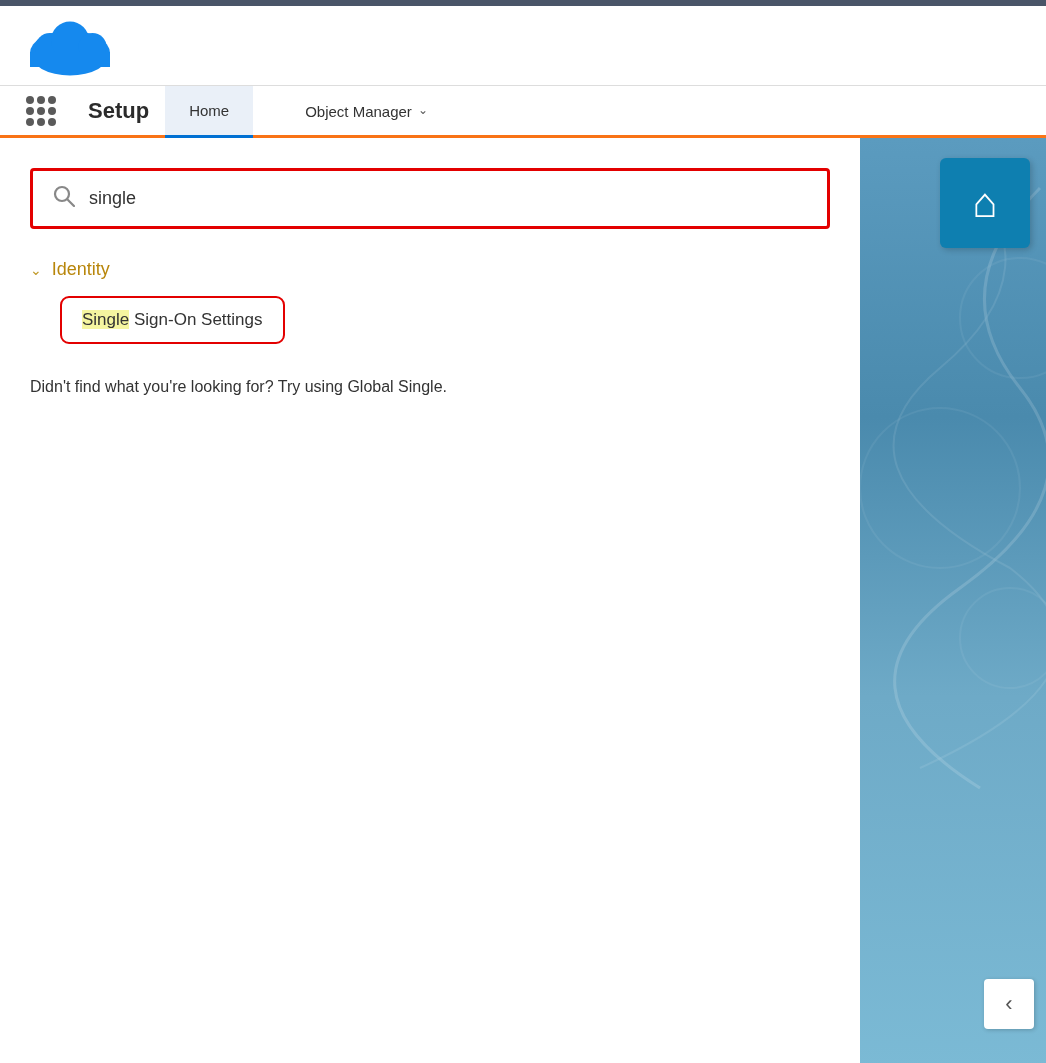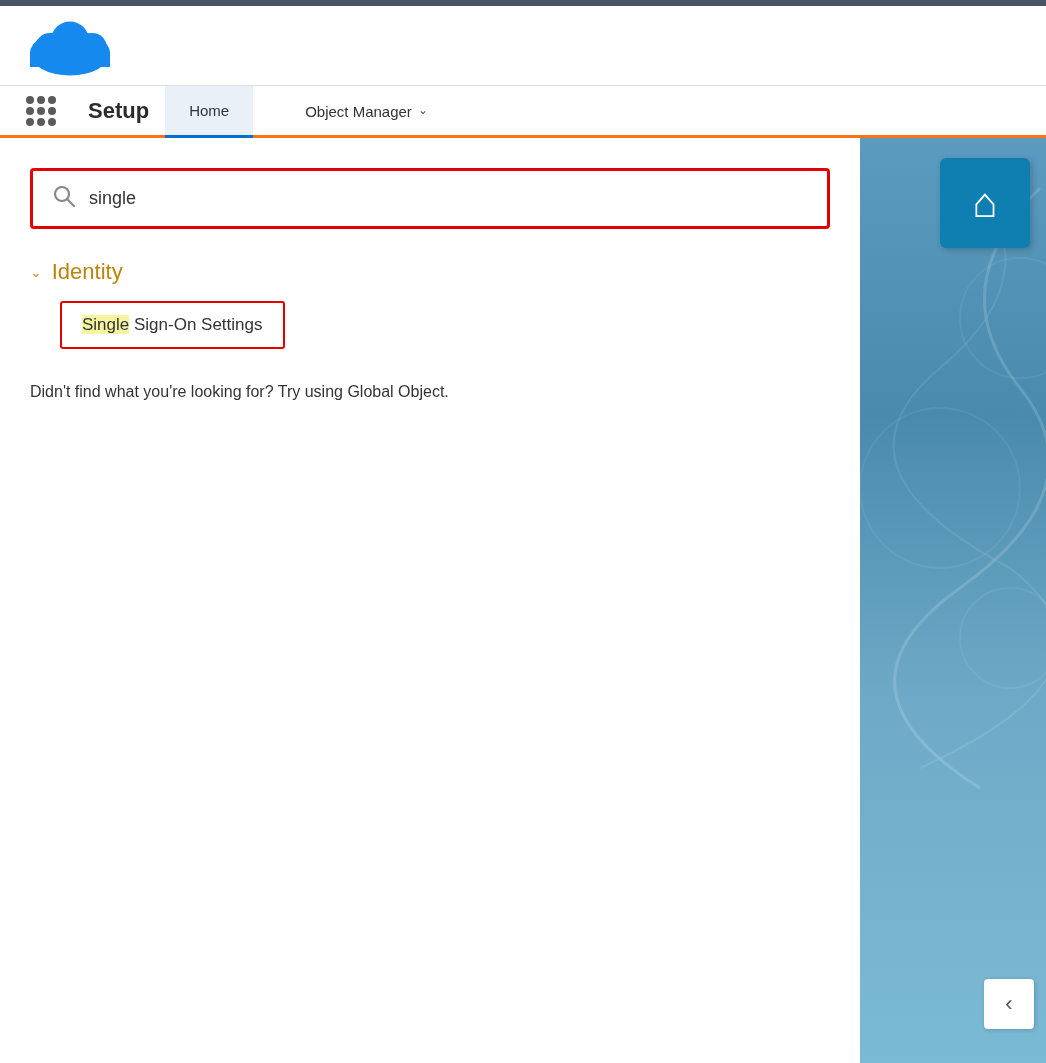--- a/index.html
+++ b/index.html
@@ -152,35 +152,35 @@
       gap: 10px;
       margin-bottom: 16px;
     }
 
     .section-chevron {
       font-size: 14px;
       color: #c09a2a;
     }
 
     .section-title {
-      font-size: 22px;
+      font-size: 18px;
       color: #b8860b;
       font-weight: 500;
     }
 
     
     .sso-link-container {
       margin-left: 30px;
       margin-bottom: 30px;
     }
 
     .sso-link {
       display: inline-block;
       border: 2px solid #e30000;
-      border-radius: 3px;
+      border-radius: 9px;
       padding: 12px 20px;
       font-size: 17px;
       color: #333;
       cursor: pointer;
       text-decoration: none;
     }
 
     .sso-highlight {
       background: #f5f5a0;
       font-weight: normal;
@@ -332,21 +332,21 @@
       <span class="section-chevron">⌄</span>
       <span class="section-title">Identity</span>
     </div>
 
     <div class="sso-link-container">
       <a class="sso-link" href="#">
         <span class="sso-highlight">Single</span><span> Sign-On Settings</span>
       </a>
     </div>
 
-    <div class="global-search-msg">Didn't find what you're looking for? Try using Global Object.</div>
+    <div class="global-search-msg">Didn't find what you're looking for? Try using Global Single.</div>
 
   </div>
 
   <div class="right-panel">
 
     <div class="right-panel-swirls">
       <svg width="200" height="800" viewBox="0 0 200 800" xmlns="http://www.w3.org/2000/svg">
         <path d="M 180 50 Q 80 150 160 250 Q 240 350 100 450 Q -40 550 120 650" stroke="#fff" stroke-width="3" fill="none" opacity="0.5"></path>
         <path d="M 100 30 Q 200 130 80 230 Q -40 330 150 430 Q 280 530 60 630" stroke="#fff" stroke-width="2" fill="none" opacity="0.3"></path>
         <circle cx="160" cy="180" r="60" stroke="#fff" stroke-width="2" fill="none" opacity="0.2"></circle>

